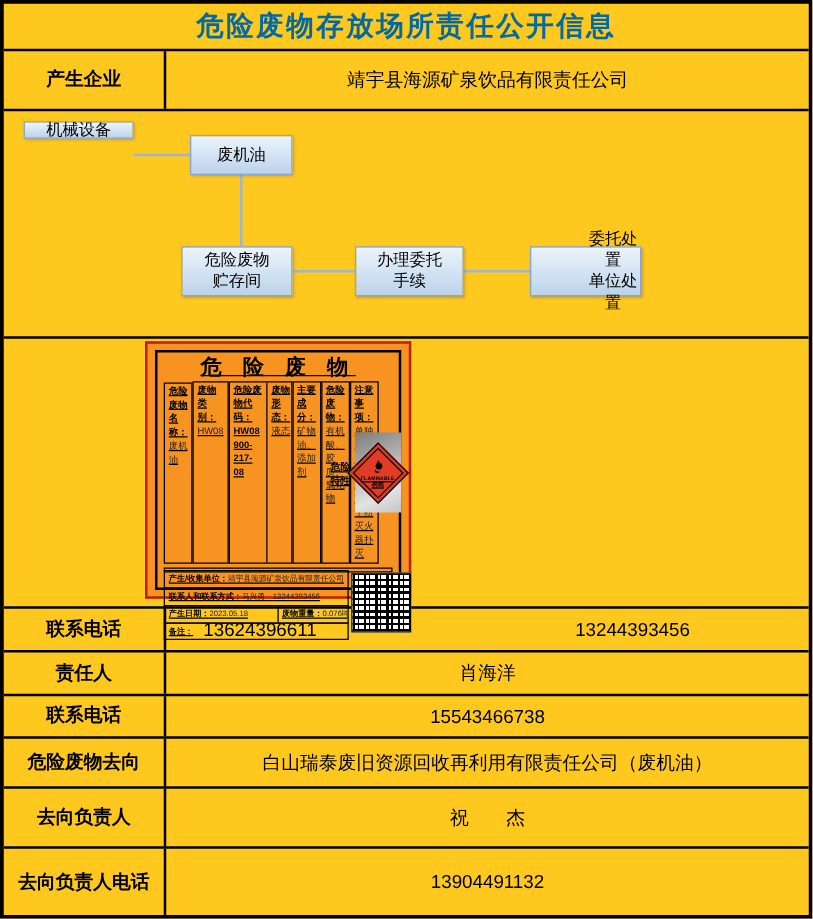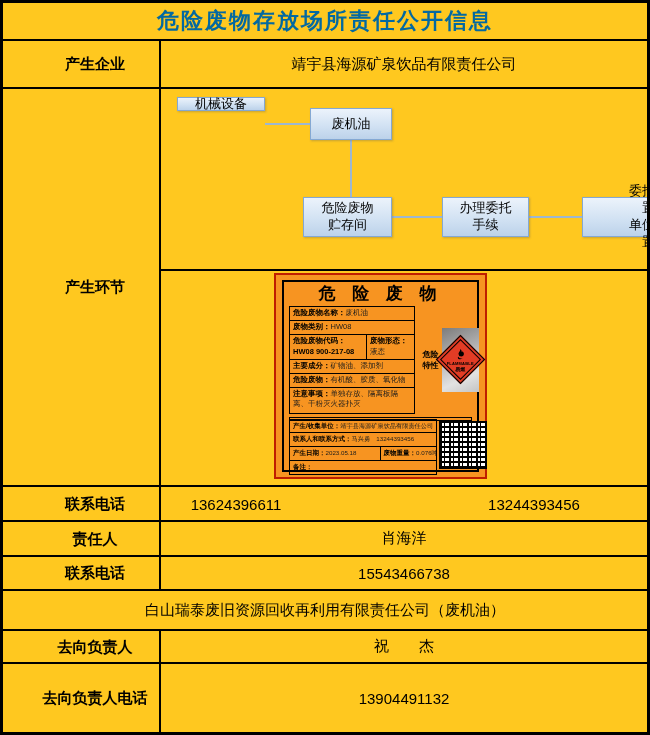--- a/index.html
+++ b/index.html
@@ -9,25 +9,25 @@
     font-family:"Liberation Sans","DejaVu Sans",sans-serif; color:#000;
     display:flex; flex-direction:column; overflow:hidden;
   }
   .row { display:flex; border-bottom:2px solid #000; box-sizing:border-box; flex:0 0 auto; }
   .row:last-child { border-bottom:none; flex:1 1 auto; }
   .title-row { height:38px; align-items:center; justify-content:center; }
   .title-text { font-size:22px; font-weight:bold; color:#0369a1; letter-spacing:2px; }
   .label-cell {
     flex:0 0 130px; width:130px; border-right:2px solid #000; box-sizing:border-box;
     display:flex; align-items:center; justify-content:center;
-    font-weight:bold; font-size:15px; text-align:center; line-height:1.2;margin-left:28px;
+    font-weight:bold; font-size:15px; text-align:center; line-height:1.2;
   }
   .value-cell { flex:1 1 auto; position:relative; display:flex; align-items:center; justify-content:center; font-size:15px; }
   .row.h48 { height:48px; } .row.h31 { height:31px; } .row.h35 { height:35px; }
-  .row.h34 { height:34px; } .row.h40 { height:40px; } .row.h36 { height:33px; }
+  .row.h34 { height:34px; } .row.h40 { height:40px; } .row.h36 { height:48px; }
   .row.process { height:398px; }
   .pos-a { position:absolute; left:75px; top:50%; transform:translate(-50%,-50%); white-space:nowrap; }
   .pos-b { position:absolute; left:373px; top:50%; transform:translate(-50%,-50%); white-space:nowrap; }
 
   .process-content { flex:1 1 auto; display:flex; flex-direction:column; }
   .flow-area { height:182px; flex:0 0 182px; border-bottom:2px solid #000; position:relative; box-sizing:border-box; }
   .image-area { flex:1 1 auto; position:relative; }
 
   .fbox {
     position:absolute; box-sizing:border-box;
@@ -46,25 +46,25 @@
   .c2 { left:189px; top:51px;  width:2px;  height:57px; }
   .c3 { left:231px; top:127px; width:50px; height:2px; }
   .c4 { left:368px; top:127px; width:53px; height:2px; }
 
   .hz-card {
     position:absolute; left:113px; top:2px; width:213px; height:206px; box-sizing:border-box;
     background:#f79421; border:2px solid #bf1e00;
   }
   .hz-inner {
     position:absolute; left:6px; right:6px; top:5px; bottom:5px; box-sizing:border-box;
-    border:2px solid #000; padding:1px 5px 2px; display:flex; flex-direction:column;
+    border:2px solid #000; padding:1px 5px 2px; display:flex; flex-direction:column;text-decoration:underline;
   }
   .hz-title { text-align:center; font-size:17px; font-weight:bold; letter-spacing:6px; line-height:1.25; white-space:nowrap; margin:0 0 2px; }
   .hz-body { display:flex; gap:4px; }
-  .hz-left { flex:0 0 126px; width:126px; display:flex; flex-direction:column; }
+  .hz-left { flex:0 0 126px; width:126px; display:flex; flex-direction:row; }
   .hz-right { flex:1 1 auto; display:flex; align-items:center; }
   .hz-box { border:1px solid #000; margin-top:-1px; padding:1px 3px; font-size:7.5px; line-height:1.45; box-sizing:border-box; }
   .hz-box.first { margin-top:0; }
   .hz-lab { font-weight:bold; }
   .hz-val { color:#1c1c1c; }
   .hz-split { display:flex; padding:0; }
   .hz-cell { padding:1px 3px; box-sizing:border-box; }
   .hz-cell.a { flex:0 0 62%; border-right:1px solid #000; }
   .hz-cell.b { flex:1 1 auto; }
   .hz-caution { min-height:27px; }
@@ -103,21 +103,20 @@
   <div class="row title-row">
     <div class="title-text">危险废物存放场所责任公开信息</div>
   </div>
 
   <div class="row h48">
     <div class="label-cell">产生企业</div>
     <div class="value-cell">靖宇县海源矿泉饮品有限责任公司</div>
   </div>
 
   <div class="row process">
-    <div class="label-cell">产生环节</div>
     <div class="process-content">
 
       <div class="flow-area">
         <div class="conn c1"></div>
         <div class="conn c2"></div>
         <div class="conn c3"></div>
         <div class="conn c4"></div>
         <div class="fbox fb1">机械设备</div>
         <div class="fbox fb2">废机油</div>
         <div class="fbox fb3">危险废物
@@ -224,20 +223,21 @@
     <div class="label-cell">责任人</div>
     <div class="value-cell">肖海洋</div>
   </div>
 
   <div class="row h34">
     <div class="label-cell">联系电话</div>
     <div class="value-cell">15543466738</div>
   </div>
 
   <div class="row h40">
+    <div class="label-cell">危险废物去向</div>
     <div class="value-cell">白山瑞泰废旧资源回收再利用有限责任公司（废机油）</div>
   </div>
 
   <div class="row h36">
     <div class="label-cell">去向负责人</div>
     <div class="value-cell">祝　　杰</div>
   </div>
 
   <div class="row">
     <div class="label-cell">去向负责人电话</div>

